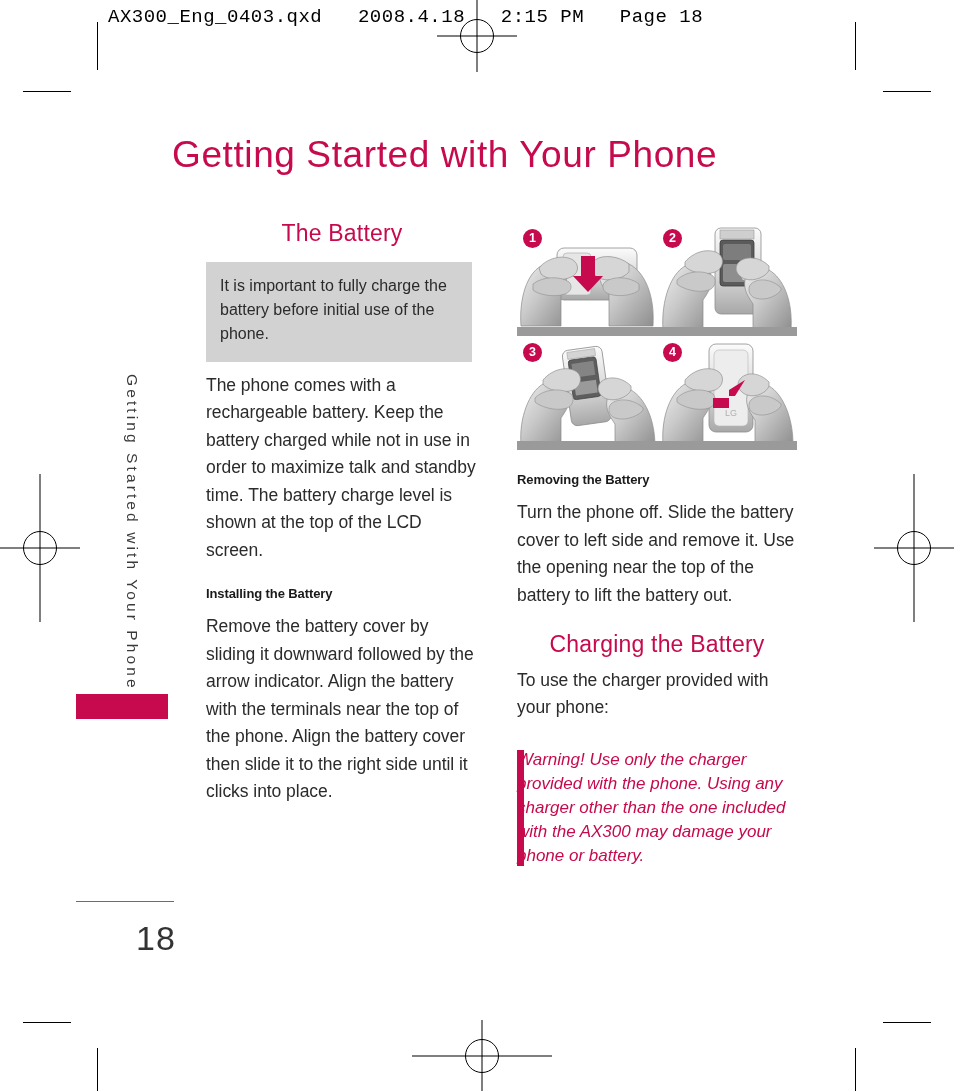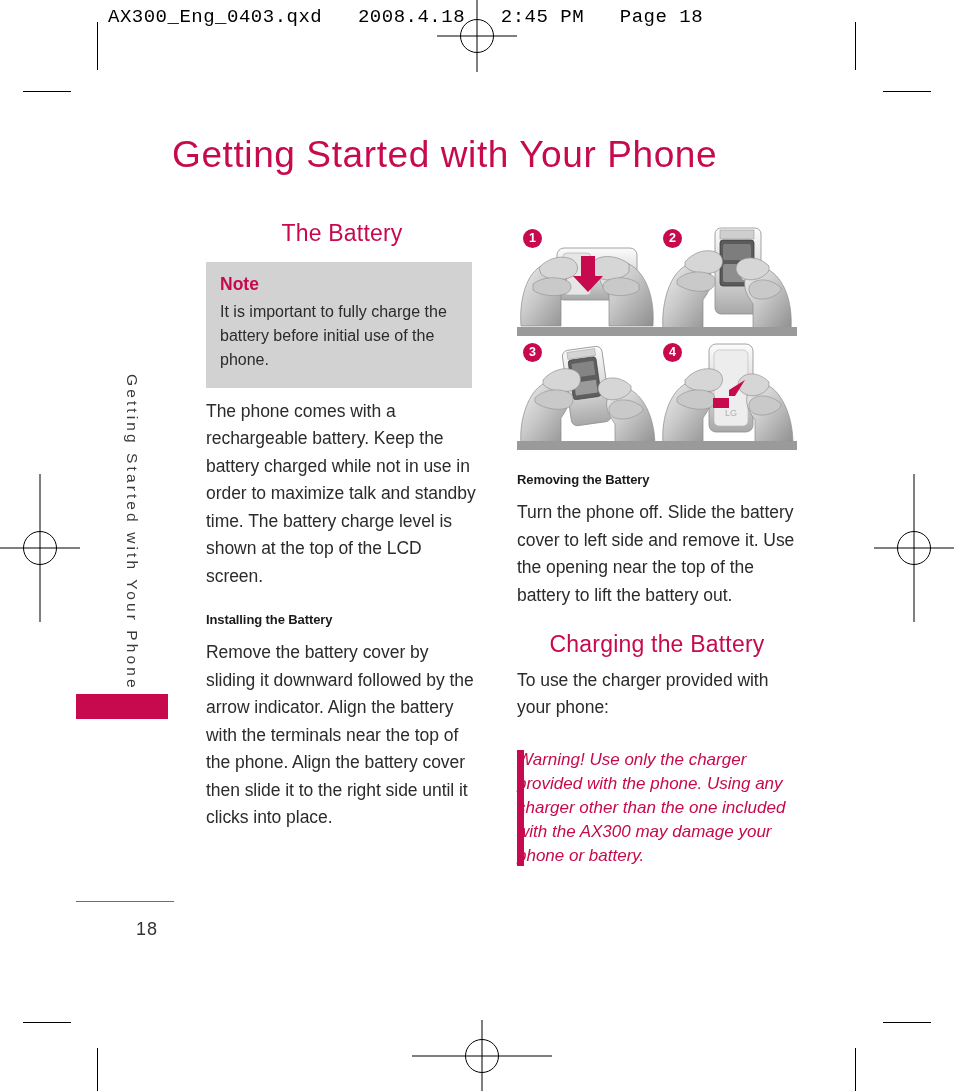--- a/index.html
+++ b/index.html
@@ -32,21 +32,21 @@
 
   
   .side-rule{
     position:absolute;left:141px;top:374px;
     transform-origin:left top;transform:rotate(90deg);
     font-size:15.5px;letter-spacing:3.1px;color:#3a3a3a;white-space:nowrap;
   }
   .side-block{position:absolute;left:76px;top:694px;width:92px;height:25px;background:#c60a4d;}
 
   .foot-rule{position:absolute;left:76px;top:901px;width:98px;height:1px;background:#6d6d6d;}
-  .page-number{position:absolute;left:136px;top:919px;font-size:18px;color:#333;letter-spacing:1px;}
+  .page-number{position:absolute;left:136px;top:919px;font-size:34px;color:#333;letter-spacing:1px;}
 
   
   .col-left{position:absolute;left:206px;top:220px;width:272px;}
   .col-right{position:absolute;left:517px;top:220px;width:280px;}
 
   .h2{font-size:23px;color:#c60a4d;font-weight:400;line-height:1.2;margin:0 0 14px 0;letter-spacing:.2px;text-align:center;}
   .h2.tight{margin-bottom:8px;}
   .h3{font-size:13px;font-weight:bold;color:#1a1a1a;margin:0 0 12px 0;letter-spacing:-.1px;}
   p.body{font-size:17.5px;line-height:27.5px;margin:0 0 22px 0;color:#2b2b2b;letter-spacing:-.05px;}
 
@@ -66,21 +66,21 @@
   .badge{
     position:absolute;left:6px;top:7px;width:19px;height:19px;border-radius:50%;
     background:#c60a4d;color:#fff;font-size:12.5px;font-weight:bold;
     display:flex;align-items:center;justify-content:center;z-index:4;line-height:1;
   }
   .ph-svg{position:absolute;left:0;top:0;width:100%;height:100%;}
 </style>
 </head>
 <body>
 
-<div class="prepress-header">AX300_Eng_0403.qxd   2008.4.18   2:45 PM   Page 18</div>
+<div class="prepress-header">AX300_Eng_0403.qxd   2008.4.18   2:15 PM   Page 18</div>
 
 <div class="crop-mark" style="left:97px;top:22px;width:1px;height:48px;"></div>
 <div class="crop-mark" style="left:23px;top:91px;width:48px;height:1px;"></div>
 <div class="crop-mark" style="left:855px;top:22px;width:1px;height:48px;"></div>
 <div class="crop-mark" style="left:883px;top:91px;width:48px;height:1px;"></div>
 <div class="crop-mark" style="left:97px;top:1048px;width:1px;height:43px;"></div>
 <div class="crop-mark" style="left:23px;top:1022px;width:48px;height:1px;"></div>
 <div class="crop-mark" style="left:855px;top:1048px;width:1px;height:43px;"></div>
 <div class="crop-mark" style="left:883px;top:1022px;width:48px;height:1px;"></div>
 
@@ -112,21 +112,20 @@
   <div class="side-rule">Getting Started with Your Phone</div>
   <div class="side-block"></div>
 
   <div class="foot-rule"></div>
   <div class="page-number">18</div>
 
   <div class="col-left">
     <h2 class="h2">The Battery</h2>
 
     <div class="note-box">
-      <div class="note-title">Note</div>
       <p class="note-text">It is important to fully charge the battery before initial use of the phone.</p>
     </div>
 
     <p class="body">The phone comes with a rechargeable battery. Keep the battery charged while not in use in order to maximize talk and standby time. The battery charge level is shown at the top of the LCD screen.</p>
 
     <h3 class="h3">Installing the Battery</h3>
     <p class="body">Remove the battery cover by sliding it downward followed by the arrow indicator. Align the battery with the terminals near the top of the phone. Align the battery cover then slide it to the right side until it clicks into place.</p>
   </div>
 
   <div class="photo-grid">

